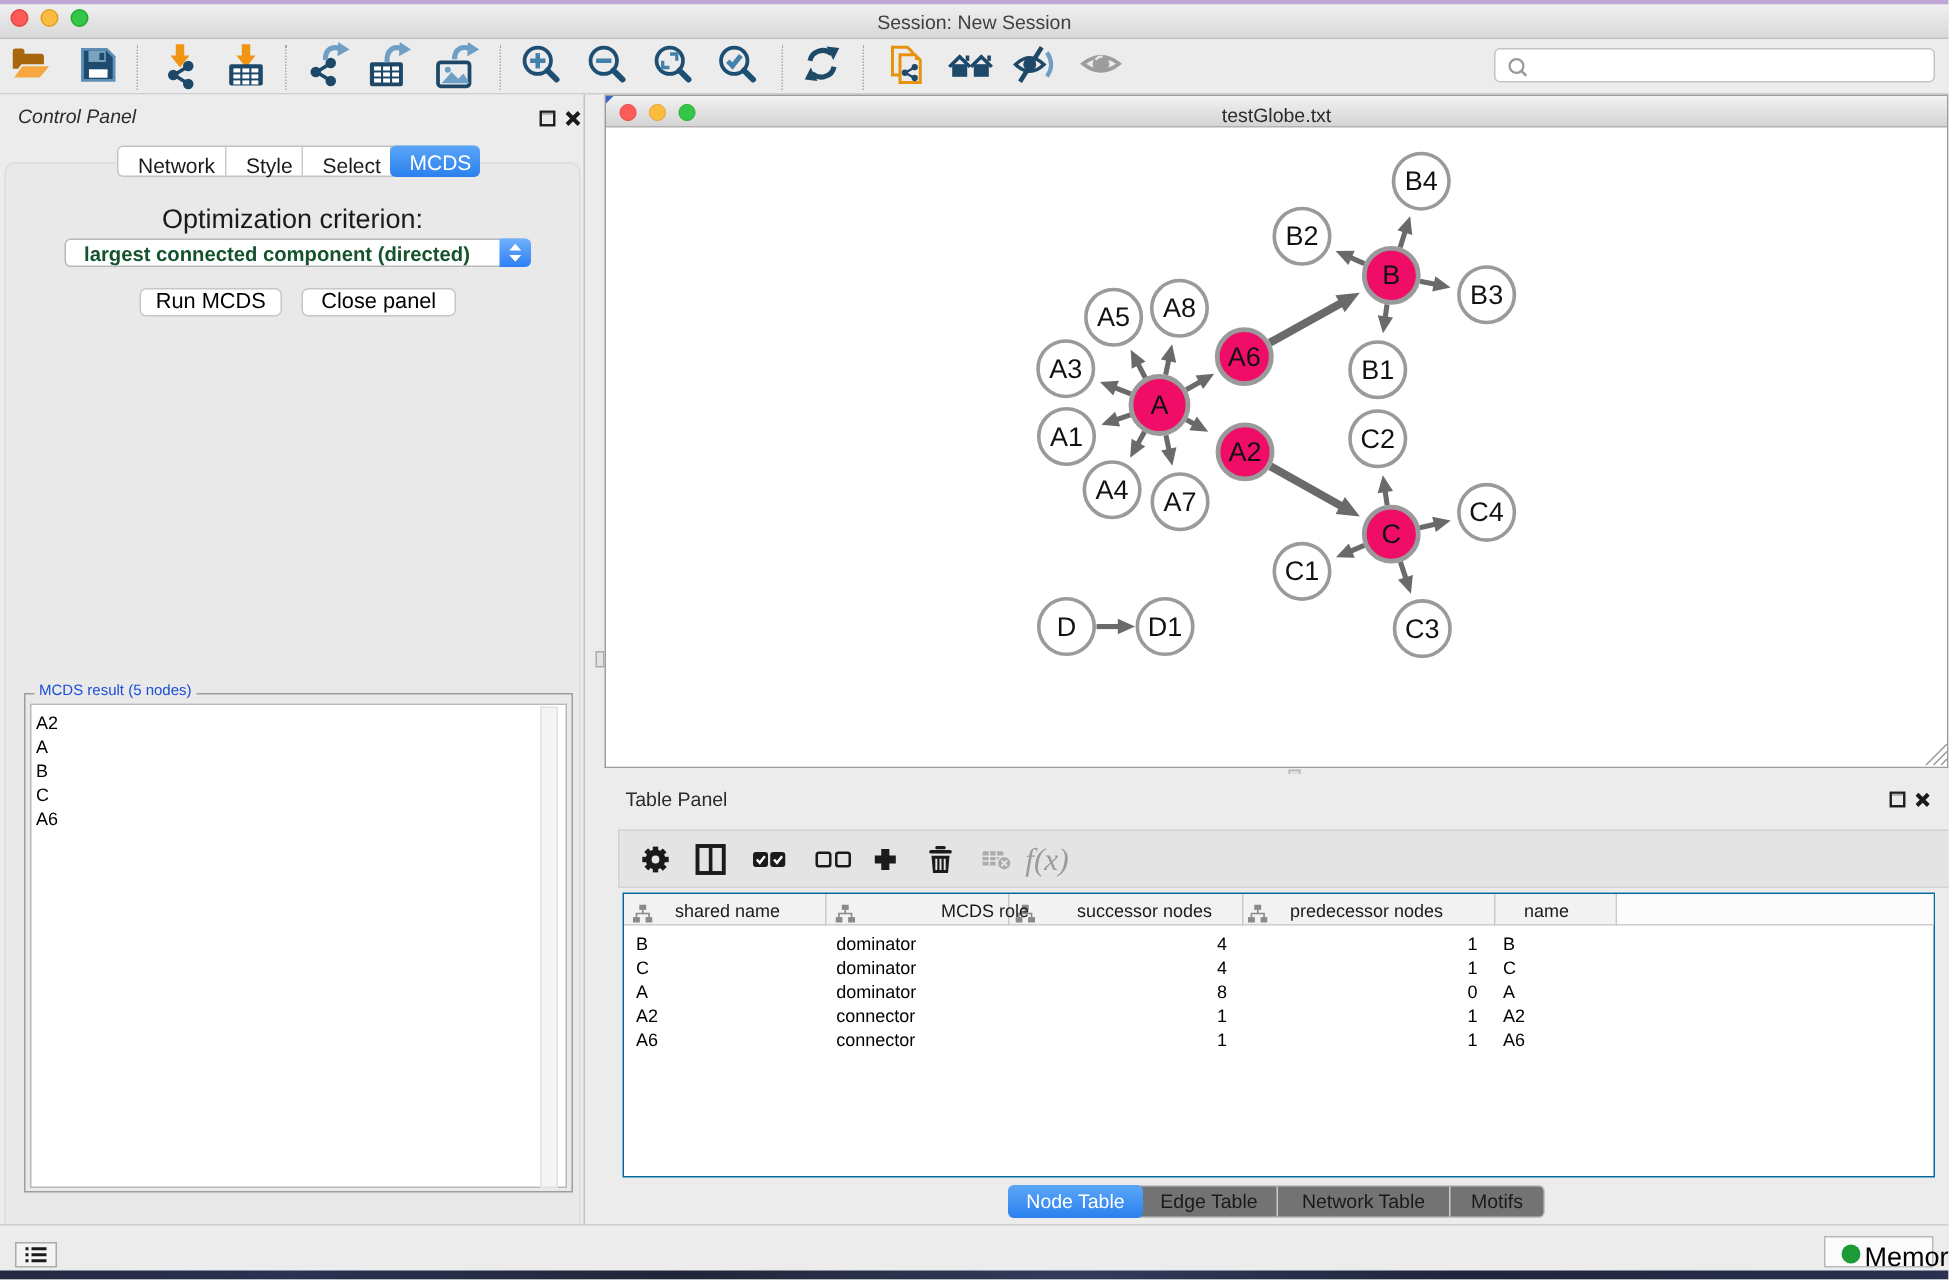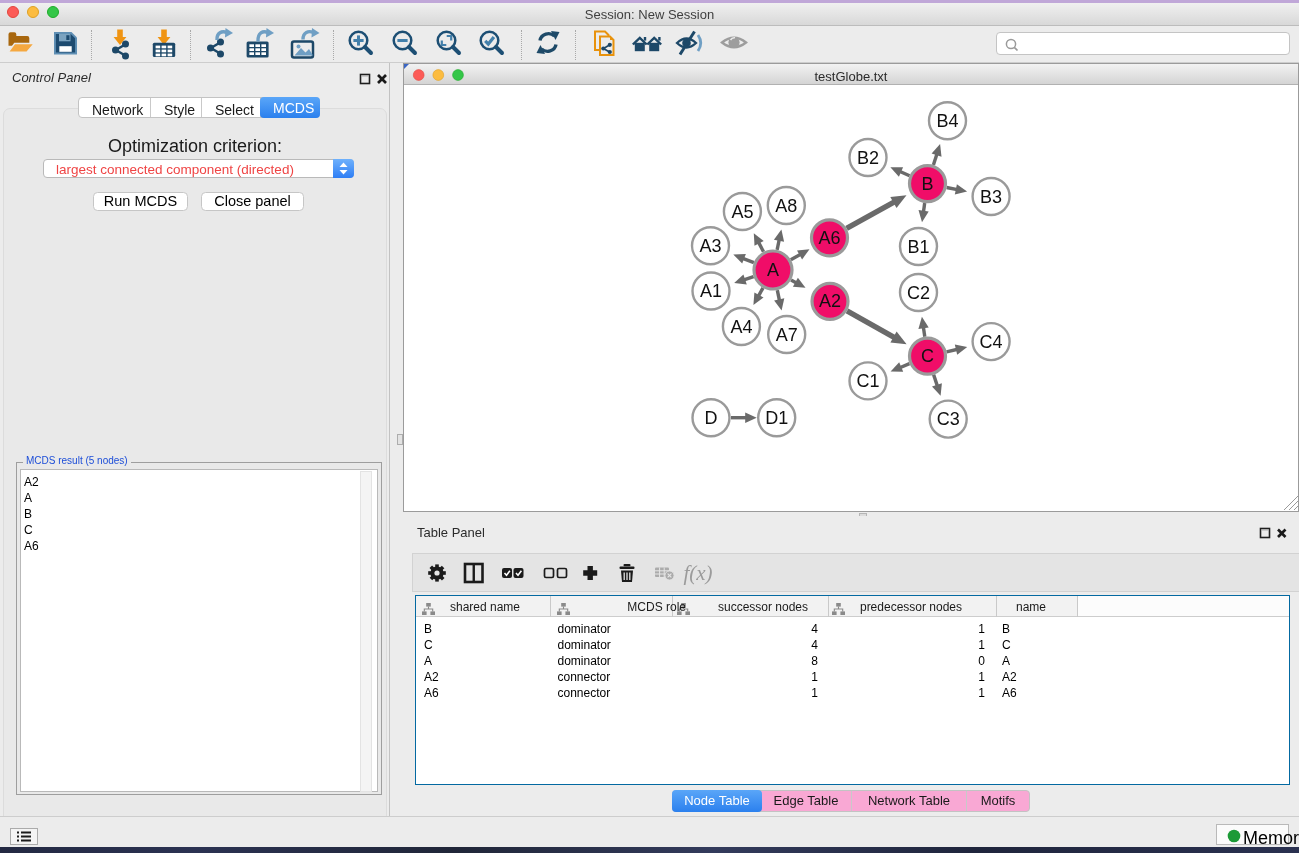--- a/index.html
+++ b/index.html
@@ -25,21 +25,21 @@
   #cp-tabs { position:absolute; left:78px; top:34px; height:21px; display:flex;
       border:1px solid #c3c3c3; border-radius:4px; background:#fff; }
   .cptab { font-size:14px; color:#1a1a1a; padding:4px 13px 0 13px; height:19px; border-right:1px solid #c9c9c9; }
   .cptab:last-child { border-right:none; }
   .cptab.sel { background:linear-gradient(#5aa6f8,#2b80ee); color:#fff; border-radius:4px; margin:-1px; height:21px; padding-top:3px; border-right:none; }
   #cp-outer { position:absolute; left:3px; top:45px; width:384px; height:756px; background:#e9e9e9;
       border:1px solid #dcdcdc; border-radius:7px; }
   #opt-label { position:absolute; left:0; top:72.5px; width:390px; text-align:center; font-size:18px; color:#1a1a1a; }
   #dropdown { position:absolute; left:43px; top:96px; width:311px; height:19px; background:#fff;
       border:1px solid #b9b9b9; border-radius:4px; }
-  #dropdown .dtext { position:absolute; left:12px; top:1.5px; font-size:13.5px; color:#ef4444; }
+  #dropdown .dtext { position:absolute; left:12px; top:1.5px; font-size:13.5px; color:#14532d;font-weight:bold; }
   #dropdown .stepper { position:absolute; right:-1px; top:-1px; width:21px; height:19px; border-radius:0 4px 4px 0;
       background:linear-gradient(#6fb1fc,#2e7ef5); }
   .btn { position:absolute; height:19px; background:#fff; border:1px solid #c6c6c6; border-radius:4.5px;
       font-size:14.5px; color:#000; text-align:center; line-height:17px; }
   #groupbox { position:absolute; left:16px; top:399px; width:366px; height:333px; border:1px solid #9e9e9e; }
   #grouplabel { position:absolute; left:6px; top:-8px; background:#e9e9e9; padding:0 3px; font-size:10px; color:#1d4ed8; }
   #mcdslist { position:absolute; left:3px; top:6px; width:358px; height:323px; background:#fff; border:1px solid #b9b9b9; }
   #mcdslist .li { font-size:12px; color:#000; padding-left:3px; height:16px; line-height:16px; }
   #mcdslist .sbar { position:absolute; right:5px; top:1px; width:12px; height:321px; background:#f4f4f4; border:1px solid #e3e3e3; }
 
@@ -53,21 +53,21 @@
 
   
   #tpanel { left:391px; top:516px; width:908px; height:300px; background:#ececec; }
   #tp-title { position:absolute; left:26px; top:9px; font-size:13px; color:#2b2b2b; }
   #tp-toolbar { position:absolute; left:21px; top:37px; width:914px; height:39px; background:#e4e4e4;
       border:1px solid #d2d2d2; }
   #tp-table { position:absolute; left:24px; top:79px; width:875px; height:190px; background:#fff; border:1px solid #0369a1; }
   .trow { position:absolute; left:0; width:873px; height:16px; font-size:12px; color:#000; }
   .tc { position:absolute; top:0; height:16px; line-height:16px; }
   #tp-tabs { position:absolute; left:281px; top:274px; height:22px; display:flex;
-      border:1px solid #c3c3c3; border-radius:4px; background:#f9a8d4; }
+      border:1px solid #c3c3c3; border-radius:4px; background:#737373; }
   .tptab { font-size:13px; color:#1a1a1a; height:20px; line-height:20px; text-align:center; white-space:nowrap; border-right:1px solid #c9c9c9; }
   .tptab:last-child { border-right:none; }
   .tptab.sel { background:linear-gradient(#5aa6f8,#2b80ee); color:#fff; border-radius:4px; margin:-1px; height:22px; line-height:22px; border-right:none; }
 
   .colsep { position:absolute; top:0; width:0; height:21px; border-left:1px solid #c9c9c9; }
   .thl { position:absolute; top:0; height:21px; line-height:22px; font-size:12px; color:#1a1a1a; }
   
   #statusbar { left:0; top:816px; width:1299px; height:31px; background:#ececec; border-top:1px solid #cdcdcd; }
   #listbtn { position:absolute; left:10px; top:11px; width:28px; height:17px; background:#f4f4f4;
       border:1px solid #ababab; }

